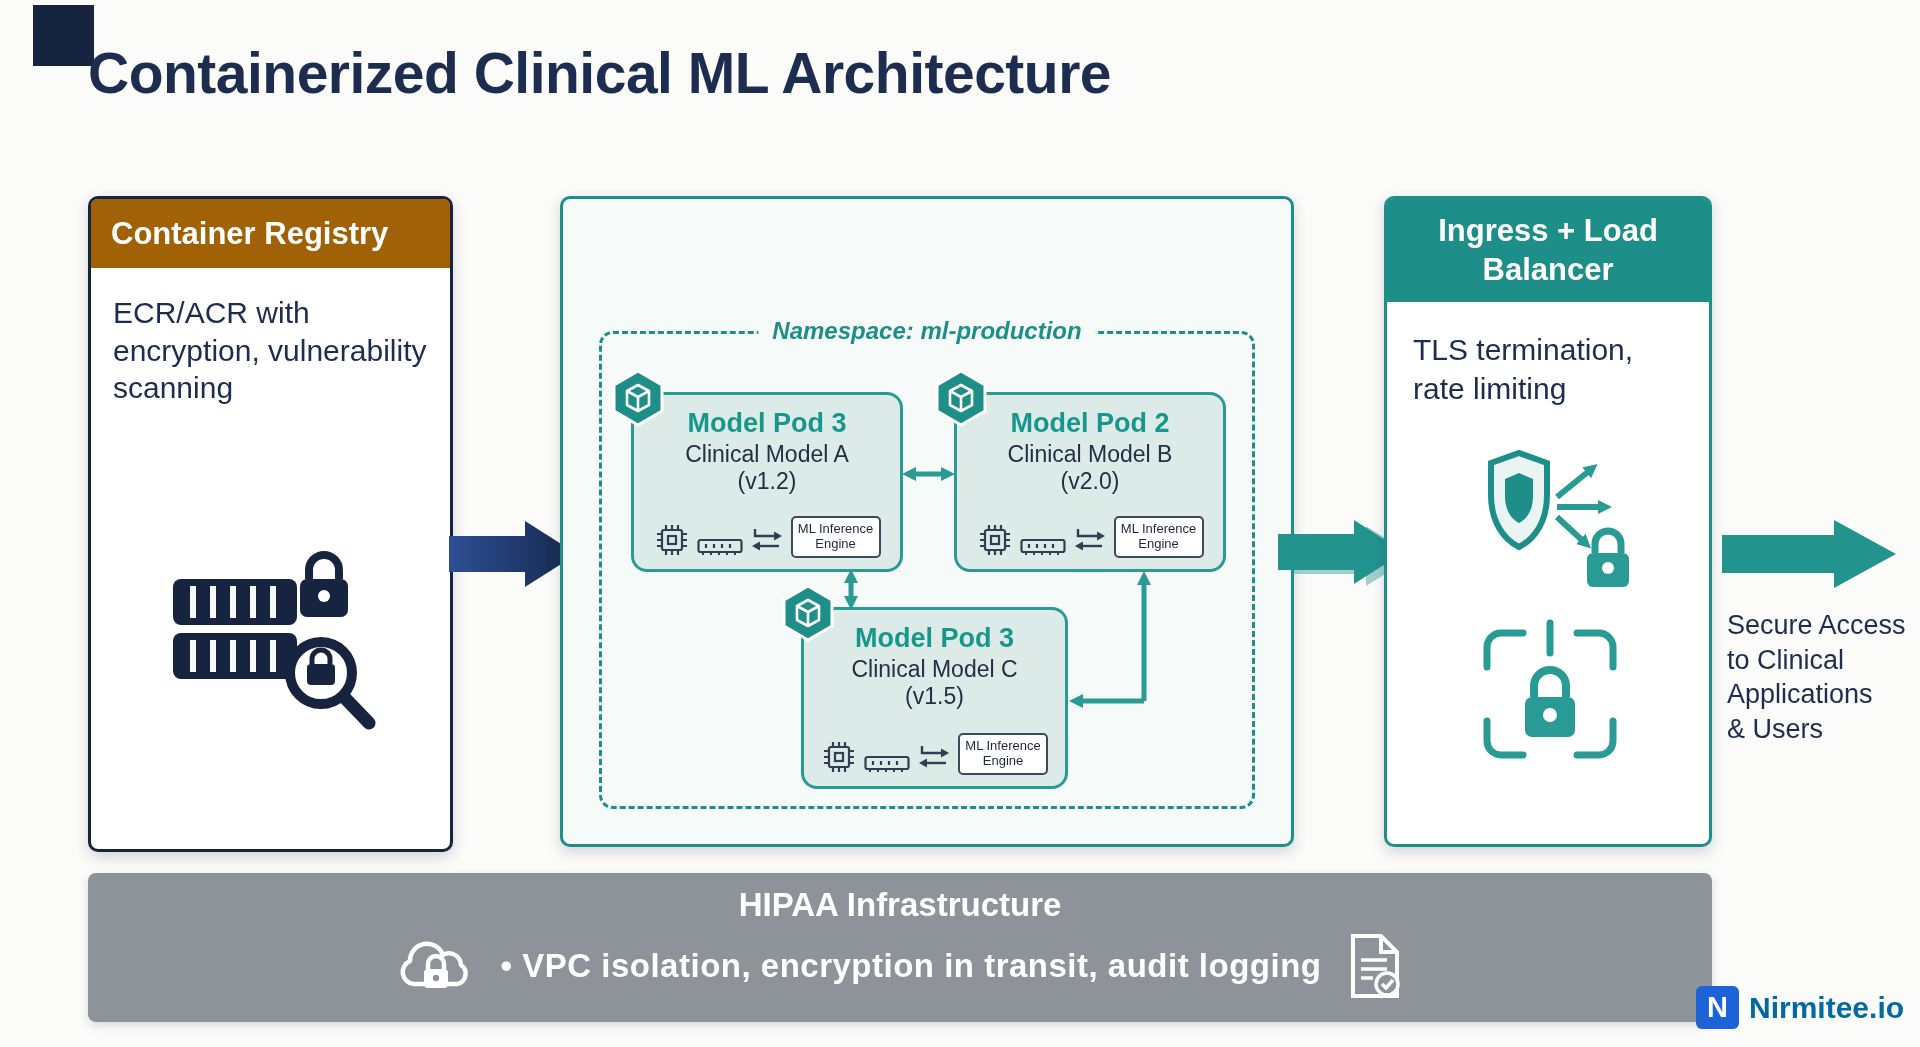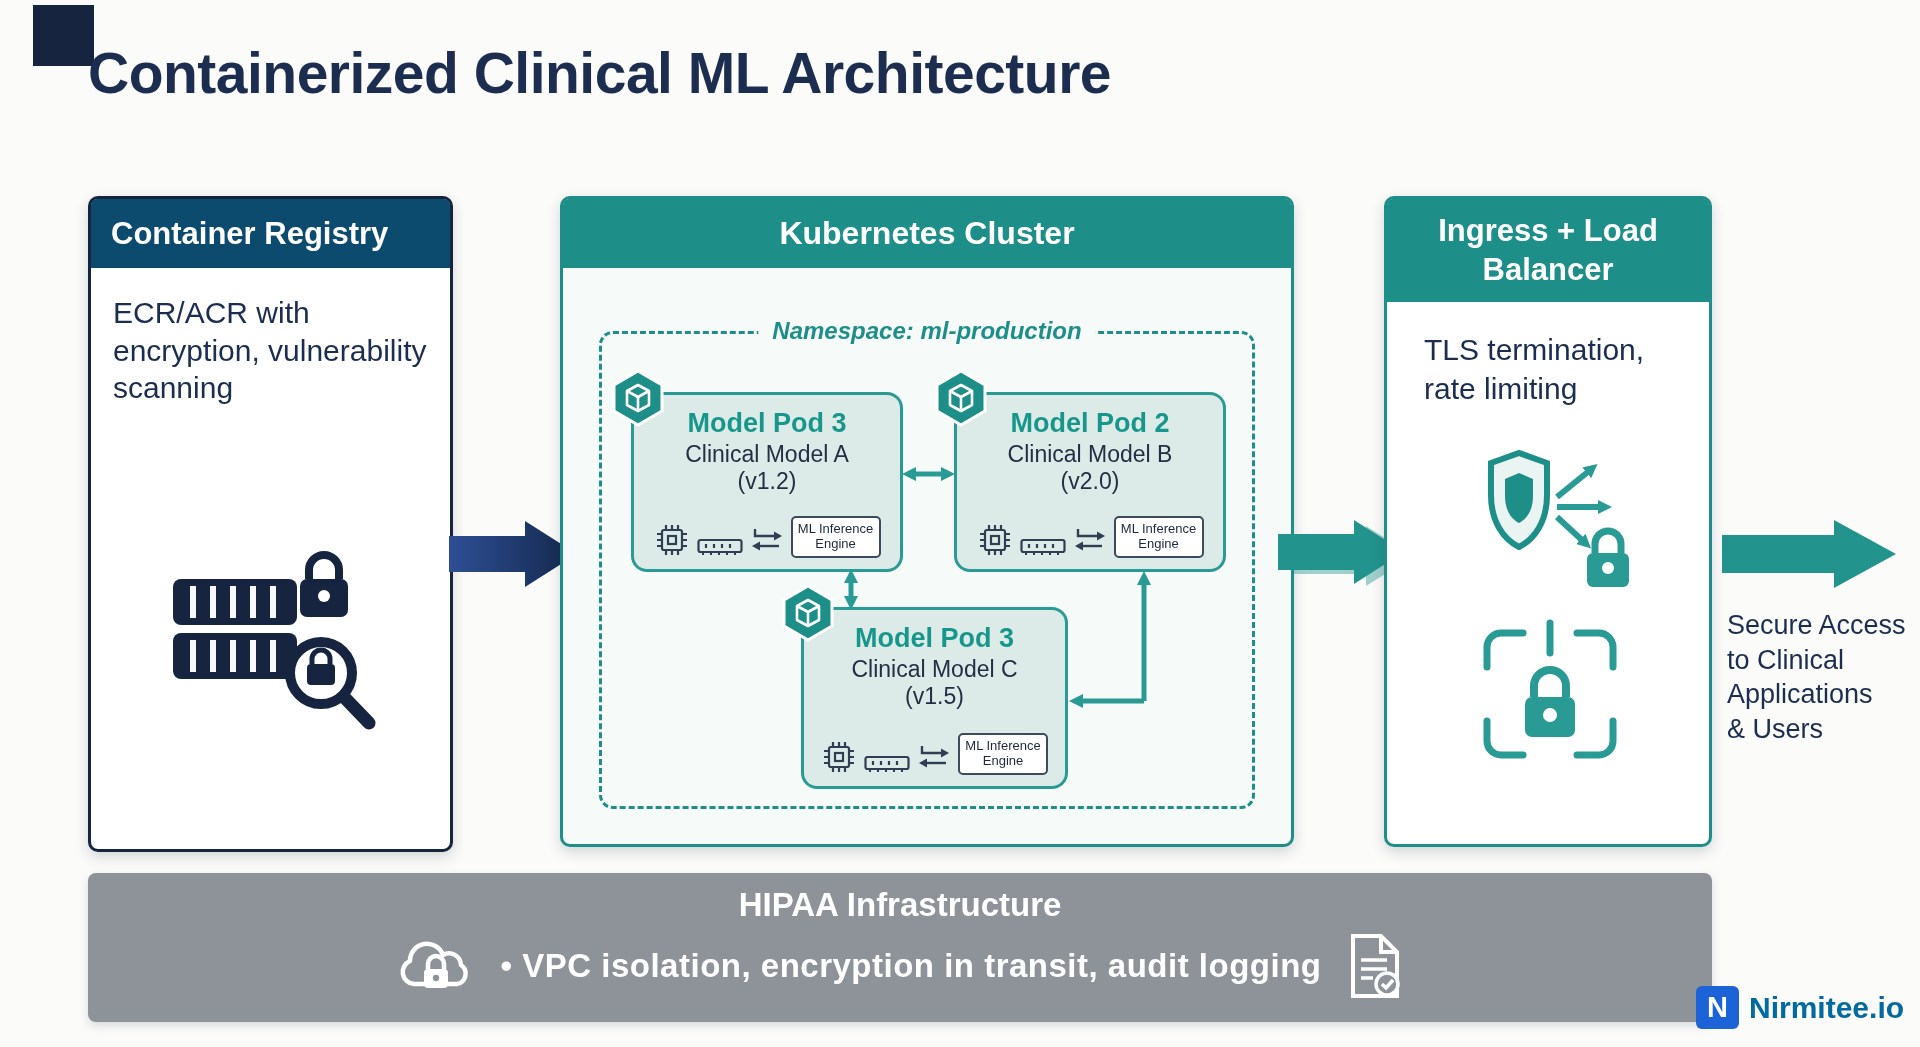--- a/index.html
+++ b/index.html
@@ -8,21 +8,21 @@
   .canvas { position:relative; width:1920px; height:1047px; background:#fbfbf9; overflow:hidden; }
 
   .corner-square { position:absolute; left:33px; top:5px; width:61px; height:61px; background:#16243f; }
   .title { position:absolute; left:88px; top:40px; font-size:57px; font-weight:700; color:#1c2d4f; letter-spacing:-0.5px; }
 
   .panel { position:absolute; border-radius:10px; box-shadow:0 5px 14px rgba(20,40,60,.18); }
   .panel-head { display:flex; align-items:center; font-weight:700; color:#fff; }
 
   
   .registry { left:88px; top:196px; width:365px; height:656px; background:#ffffff; border:3px solid #16243f; }
-  .registry .panel-head { height:69px; background:#0c4a6e; padding-left:20px; font-size:31px; border-radius:6px 6px 0 0; }
+  .registry .panel-head { height:69px; background:#a16207; padding-left:20px; font-size:31px; border-radius:6px 6px 0 0; }
   .registry-text { padding:26px 18px 0 22px; font-size:30px; line-height:1.25; color:#1c2d4f; font-weight:500; }
   .registry-icon { position:absolute; left:80px; top:350px; }
 
   
   .cluster { left:560px; top:196px; width:734px; height:651px; background:#f6fbf9; border:3px solid #1e8e89; }
   .cluster .panel-head { height:69px; background:#1e8e89; justify-content:center; font-size:32px; border-radius:6px 6px 0 0; }
   .namespace-box { position:absolute; left:36px; top:132px; width:656px; height:478px; border:3px dashed #1e8e89; border-radius:14px; }
   .namespace-label { position:absolute; left:50%; top:-17px; transform:translateX(-50%); background:#f6fbf9; padding:0 14px; color:#1e8e89; font-style:italic; font-weight:700; font-size:24px; white-space:nowrap; }
 
   .pod { position:absolute; width:272px; height:180px; background:#dcebe7; border:3px solid #2a9a94; border-radius:16px; text-align:center; }
@@ -33,21 +33,21 @@
   .pod-title { margin-top:13px; font-size:27px; font-weight:700; color:#17968c; }
   .pod-model { margin-top:2px; font-size:23px; color:#222f45; font-weight:500; }
   .pod-version { font-size:23px; color:#222f45; font-weight:500; }
   .pod-row { position:absolute; left:0; right:0; bottom:11px; display:flex; align-items:flex-end; justify-content:center; gap:7px; }
   .engine-box { width:90px; background:#ffffff; border:2px solid #3c4a5c; border-radius:5px; font-size:13px; line-height:1.15; color:#1d2838; padding:4px 2px; font-weight:500; }
   .cluster-arrows { position:absolute; left:0; top:0; pointer-events:none; }
 
   
   .ingress { left:1384px; top:196px; width:328px; height:651px; background:#ffffff; border:3px solid #1e8e89; }
   .ingress .panel-head { height:103px; background:#1e8e89; justify-content:center; text-align:center; font-size:31px; line-height:1.25; border-radius:6px 6px 0 0; padding:0 28px; }
-  .ingress-text { padding:28px 18px 0 37px; font-size:30px; line-height:1.3; color:#1c2d4f; font-weight:500; }
+  .ingress-text { padding:28px 18px 0 26px; font-size:30px; line-height:1.3; color:#1c2d4f; font-weight:500; }
   .shield-icon { position:absolute; left:66px; top:250px; }
   .frame-icon { position:absolute; left:88px; top:420px; }
 
   .flow-arrow { position:absolute; }
   .secure-text { position:absolute; left:1727px; top:608px; width:200px; font-size:27px; line-height:1.28; color:#1c2d4f; font-weight:500; white-space:pre-line; }
 
   
   .hipaa { position:absolute; left:88px; top:873px; width:1624px; height:149px; background:#8d9399; border-radius:8px; color:#fff; box-shadow:0 4px 10px rgba(20,40,60,.15); }
   .hipaa-title { text-align:center; margin-top:13px; font-size:33px; font-weight:700; }
   .hipaa-row { display:flex; align-items:center; justify-content:center; gap:26px; margin-top:10px; }
@@ -96,21 +96,20 @@
     <defs>
       <linearGradient id="gnavy" x1="0" y1="0" x2="1" y2="0">
         <stop offset="0" stop-color="#2e4f95"></stop>
           <stop offset="1" stop-color="#15284c"></stop>
       </linearGradient>
     </defs>
     <polygon points="0,16 76,16 76,1 128,34 76,67 76,52 0,52" fill="url(#gnavy)"></polygon>
   </svg>
 
   <section class="panel cluster">
-    <header class="panel-head">Kubernetes Cluster</header>
 
     <div class="namespace-box">
       <span class="namespace-label">Namespace: ml-production</span>
     </div>
 
     <div class="pod pod1">
       <svg class="pod-hex" width="56" height="60" viewBox="0 0 56 60">
         <polygon points="28,3 52,17 52,43 28,57 4,43 4,17" fill="#1e8e89" stroke="#fff" stroke-width="3"></polygon>
         <g fill="none" stroke="#fff" stroke-width="2.6" stroke-linejoin="round">
           <path d="M28 17 L39 23 V37 L28 43 L17 37 V23 Z"></path>

